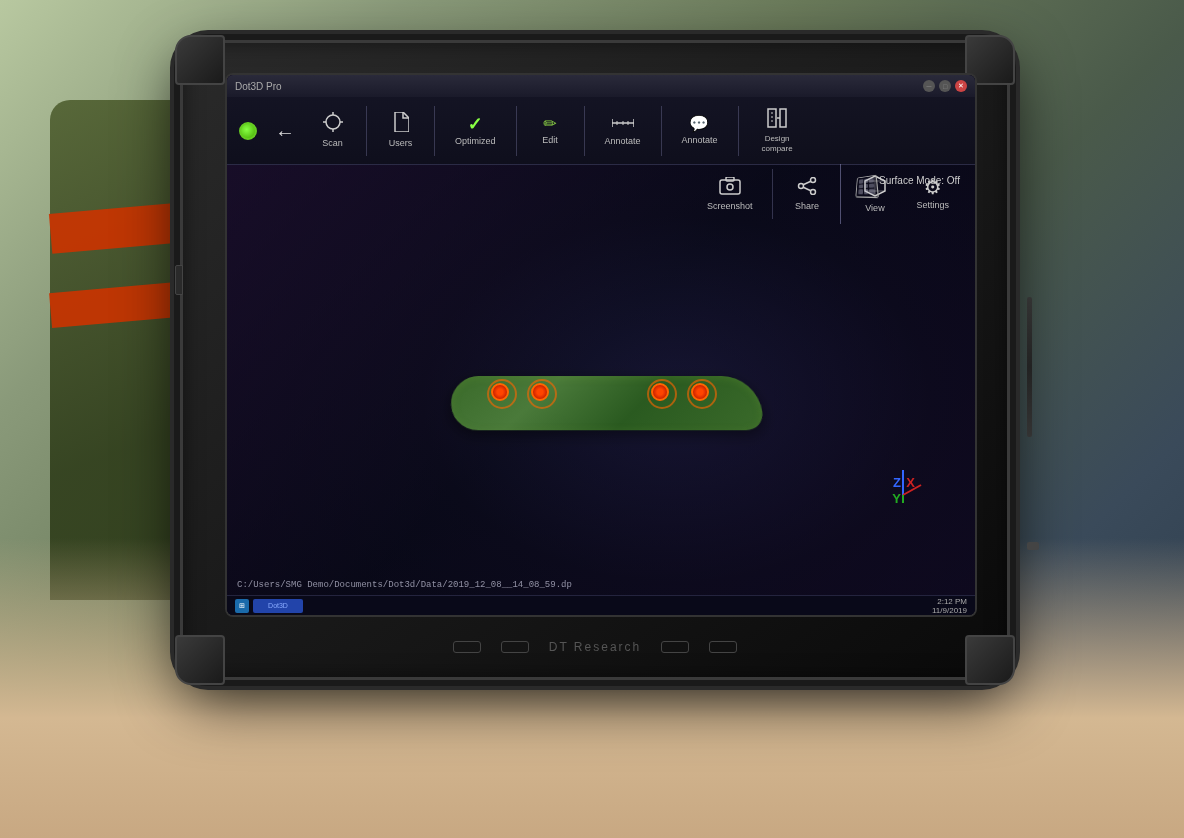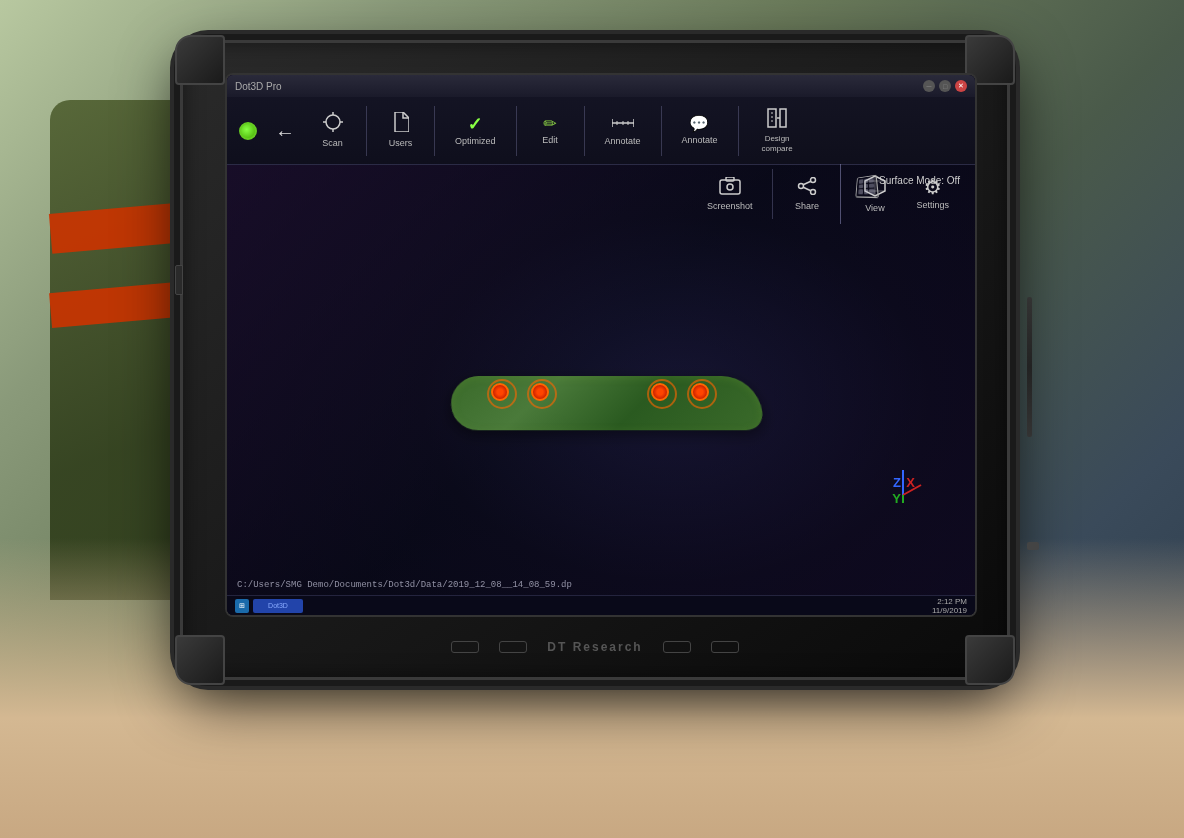--- a/index.html
+++ b/index.html
@@ -397,21 +397,21 @@
       width: 28px;
       height: 12px;
       border: 1.5px solid #444;
       border-radius: 3px;
       cursor: pointer;
     }
     .tablet-brand {
       color: #555;
       font-size: 12px;
       letter-spacing: 2px;
-      font-weight: bold;
+      font-weight: normal;
     }
 
     
     .side-btn-left {
       position: absolute;
       left: -8px;
       top: 35%;
       width: 8px;
       height: 30px;
       background: #2a2a2a;

